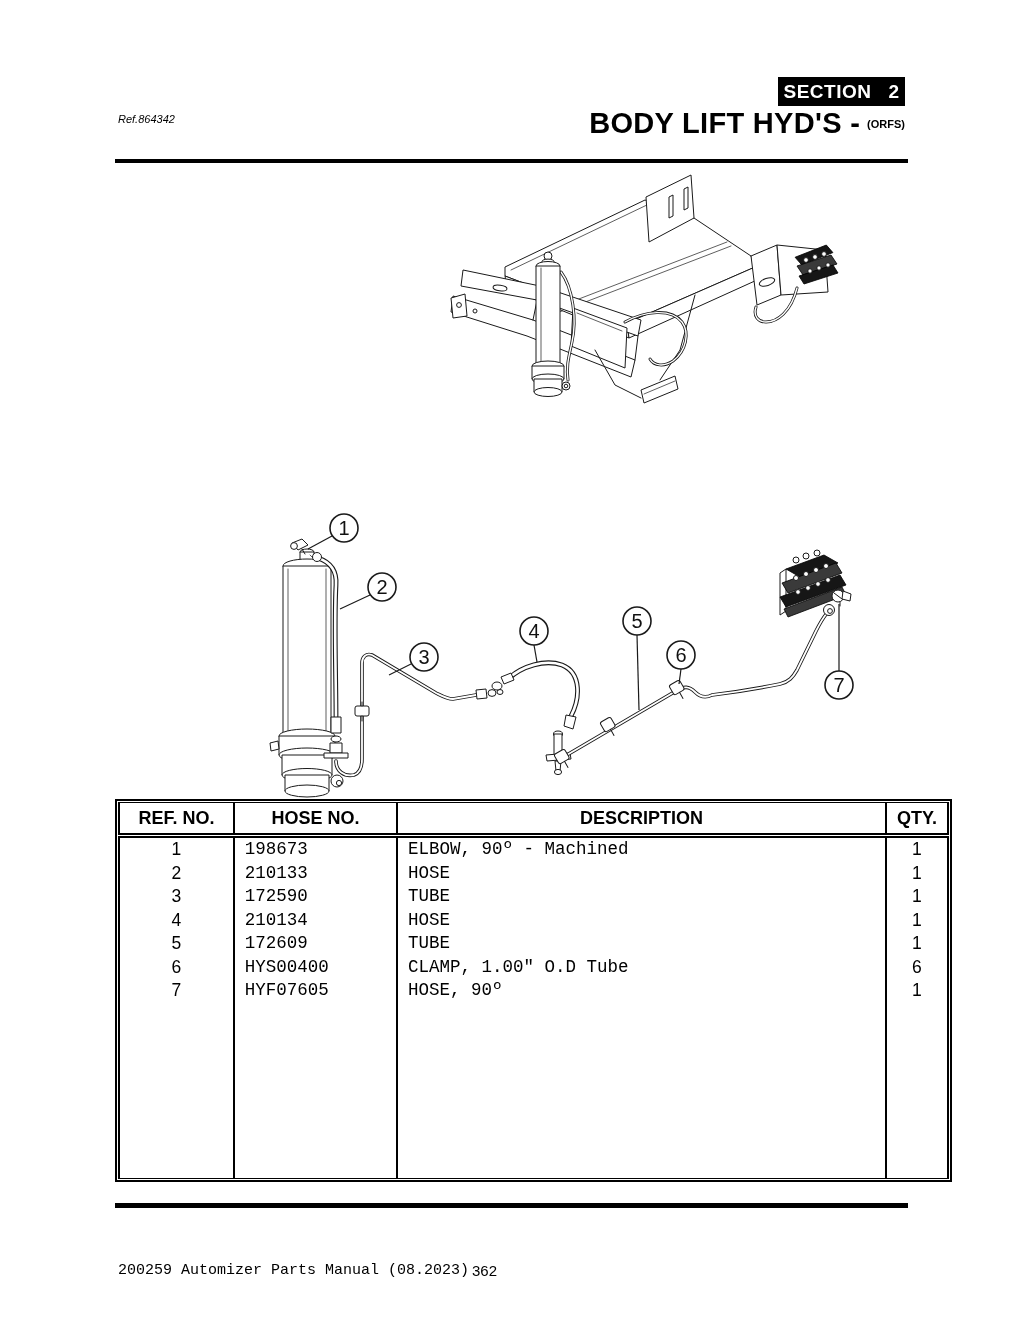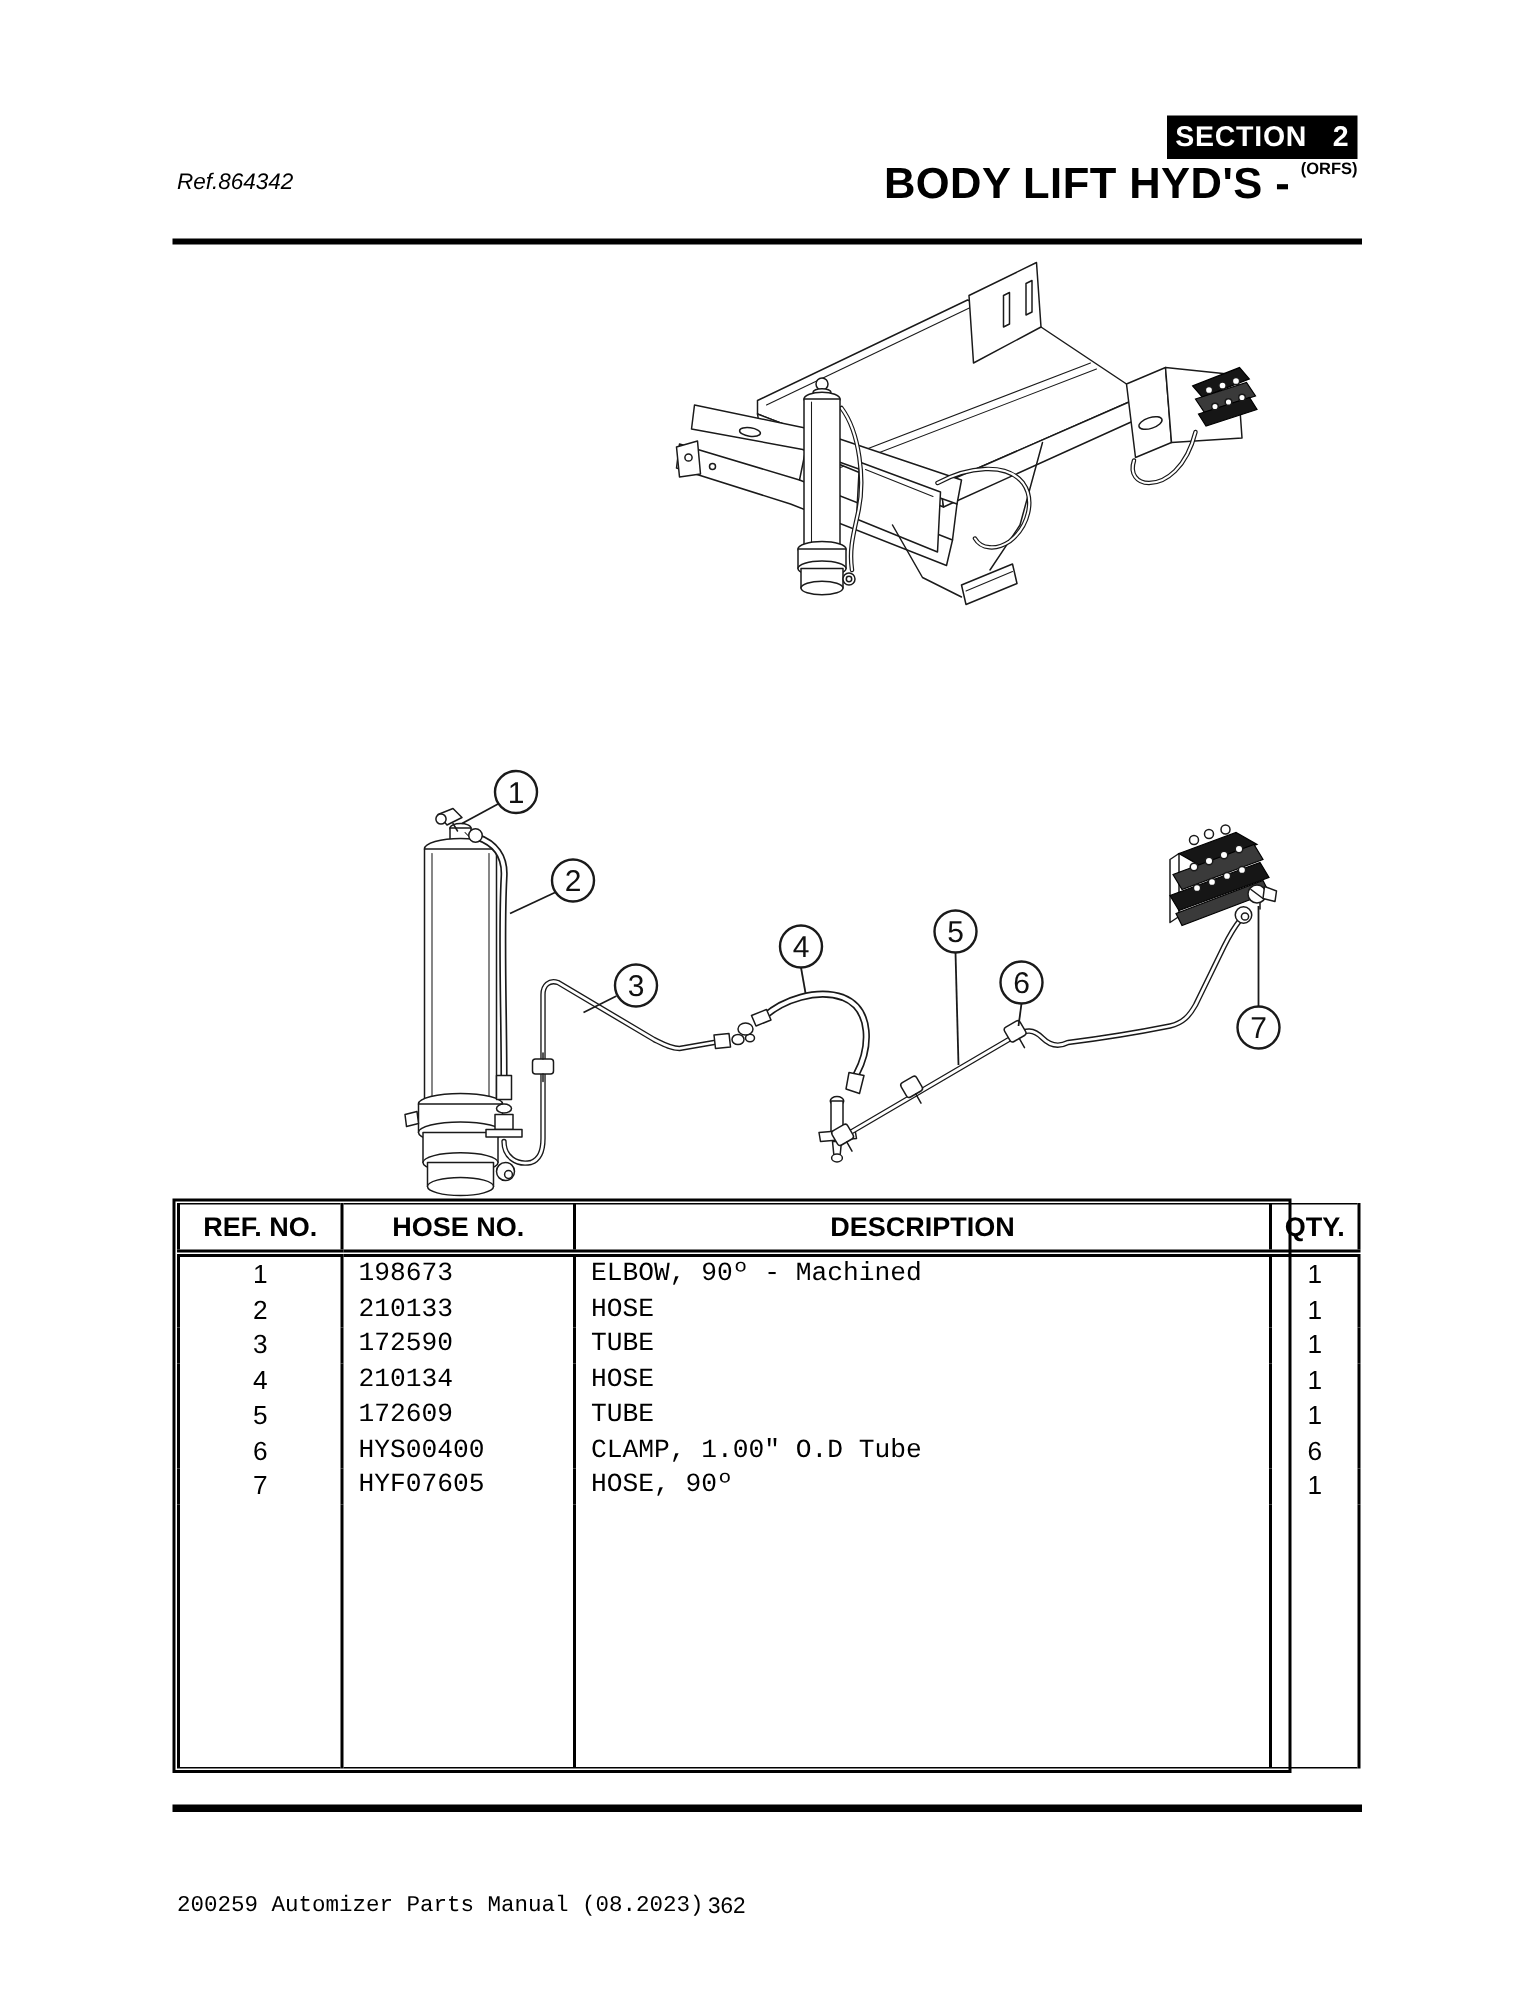--- a/index.html
+++ b/index.html
@@ -1,29 +1,29 @@
 <!DOCTYPE html>
 <html><head>
 <meta charset="utf-8">
 <style>
   html,body{margin:0;padding:0;background:#fff;}
   body{width:1024px;height:1326px;position:relative;font-family:"Liberation Sans",sans-serif;color:#000;overflow:hidden;}
   .abs{position:absolute;}
   
   .section-badge{left:778px;top:77px;width:127px;height:29px;background:#000;color:#fff;
     display:flex;align-items:center;justify-content:center;gap:17px;font-weight:bold;font-size:19px;letter-spacing:.5px;}
-  .ref-label{left:118px;top:113px;font-size:15px;font-style:italic;}
-  .page-title{top:107px;right:119px;display:flex;align-items:flex-start;gap:7px;white-space:nowrap;}
+  .ref-label{left:118px;top:113px;font-size:11px;font-style:italic;}
+  .page-title{top:107px;right:119px;display:flex;align-items:center;gap:7px;white-space:nowrap;}
   .page-title .main{font-size:29px;font-weight:bold;letter-spacing:.3px;}
   .page-title .suffix{font-size:11px;font-weight:bold;}
   .rule{background:#000;}
   .rule.top{left:115px;top:159px;width:793px;height:4px;}
   .rule.bottom{left:115px;top:1203px;width:793px;height:5px;}
   
-  .table-wrap{left:115px;top:799px;width:746px;height:383px;border:2px solid #000;padding:1px;box-sizing:border-box;}
+  .table-wrap{left:115px;top:799px;width:837px;height:383px;border:2px solid #000;padding:1px;box-sizing:border-box;}
   table{width:100%;height:100%;border-collapse:collapse;table-layout:fixed;}
   table,th,td{border:1px solid #000;}
   th{border-left-width:2px;border-right-width:2px;border-bottom:5px double #000;
      font-size:18px;font-weight:bold;height:30px;text-align:center;padding:0;}
   td{border-top:none;border-bottom:none;border-left-width:2px;border-right-width:2px;
      font-size:17.5px;padding:0 0 0 0;line-height:23.5px;height:23.5px;vertical-align:middle;}
   tr.filler td{height:auto;}
   td.c{text-align:center;}
   td.l{text-align:left;padding-left:10px;font-family:Liberation Mono, monospace;}
   

